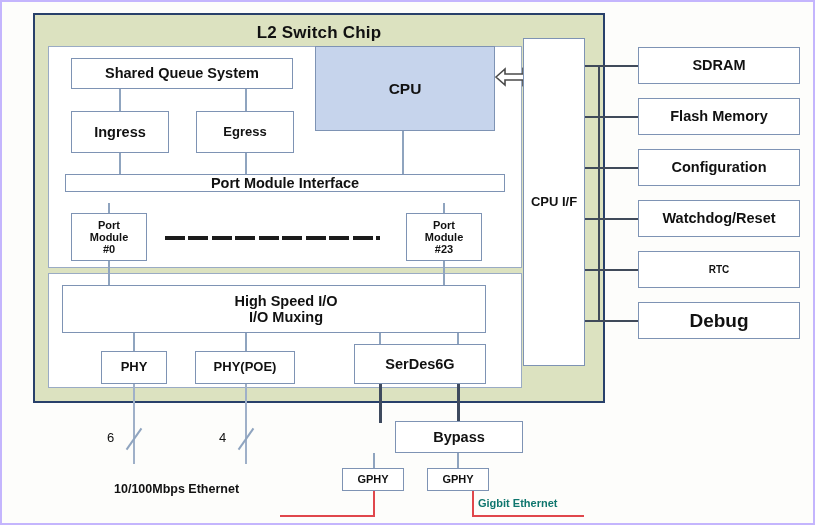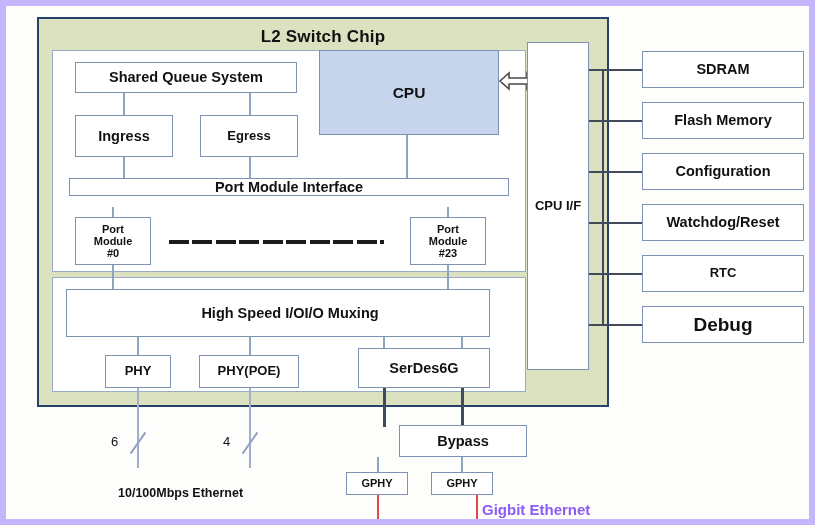--- a/index.html
+++ b/index.html
@@ -10,21 +10,21 @@
   }
   body {
     font-family: "Liberation Sans", sans-serif;
   }
   #canvas {
     position: relative;
     width: 815px;
     height: 525px;
     background: #fdfdfb;
     box-sizing: border-box;
-    border: 6px solid #c4b5fd;
+    border: 2px solid #c4b5fd;
     overflow: hidden;
   }
   
   .abs { position: absolute; box-sizing: border-box; }
 
   
   .chip {
     background: #dce2c0;
     border: 2px solid #28406a;
   }
@@ -91,22 +91,22 @@
     color: #111;
     white-space: nowrap;
   }
   .numlabel {
     font-weight: normal;
     font-size: 13px;
     color: #111;
   }
   .redlabel {
     font-weight: bold;
-    font-size: 15px;
-    color: #8b5cf6;
+    font-size: 11px;
+    color: #0f766e;
     white-space: nowrap;
   }
   
   .dblarrow { }
 </style>
 </head>
 <body>
 
 <div id="canvas">
 
@@ -166,41 +166,41 @@
     <polygon points="2,12 11,4 11,9 29,9 29,4 38,12 29,20 29,15 11,15 11,20" fill="#ffffff" stroke="#4a4a4a" stroke-width="1.6" stroke-linejoin="miter"></polygon>
   </svg>
 
   <div class="abs box" style="left:521px; top:36px; width:62px; height:328px; font-size:13px;">CPU I/F</div>
 
   <div class="abs panel" style="left:46px; top:271px; width:474px; height:115px;"></div>
 
   <div class="abs vline" style="left:106px; top:259px; height:24px;"></div>
   <div class="abs vline" style="left:441px; top:259px; height:24px;"></div>
 
-  <div class="abs box" style="left:60px; top:283px; width:424px; height:48px; font-size:14.5px; flex-direction:row;padding-left:24px;">
+  <div class="abs box" style="left:60px; top:283px; width:424px; height:48px; font-size:14.5px; flex-direction:column;padding-left:24px;">
     <span>High Speed I/O</span>
     <span>I/O Muxing</span>
   </div>
 
   <div class="abs vline" style="left:131px; top:331px; height:18px;"></div>
   <div class="abs vline" style="left:243px; top:331px; height:18px;"></div>
   <div class="abs vline" style="left:377px; top:331px; height:18px;"></div>
   <div class="abs vline" style="left:455px; top:331px; height:18px;"></div>
 
   <div class="abs box" style="left:99px; top:349px; width:66px; height:33px; font-size:13px;">PHY</div>
 
   <div class="abs box" style="left:193px; top:349px; width:100px; height:33px; font-size:13px;">PHY(POE)</div>
 
   <div class="abs box" style="left:352px; top:342px; width:132px; height:40px; font-size:14.5px;">SerDes6G</div>
 
   <div class="abs box" style="left:636px; top:45px; width:162px; height:37px; font-size:14.5px;">SDRAM</div>
   <div class="abs box" style="left:636px; top:147px; width:162px; height:37px; font-size:14.5px;">Configuration</div>
   <div class="abs box" style="left:636px; top:96px; width:162px; height:37px; font-size:14.5px;">Flash Memory</div>
   <div class="abs box" style="left:636px; top:198px; width:162px; height:37px; font-size:14.5px;">Watchdog/Reset</div>
-  <div class="abs box" style="left:636px; top:249px; width:162px; height:37px; font-size:13px;">RTC</div>
+  <div class="abs box" style="left:636px; top:249px; width:162px; height:37px; font-size:10px;">RTC</div>
   <div class="abs box" style="left:636px; top:300px; width:162px; height:37px; font-size:19px;">Debug</div>
 
   <div class="abs hline-dark" style="left:583px; top:63px; width:53px;"></div>
   <div class="abs hline-dark" style="left:583px; top:114px; width:53px;"></div>
   <div class="abs hline-dark" style="left:583px; top:165px; width:53px;"></div>
   <div class="abs hline-dark" style="left:583px; top:216px; width:53px;"></div>
   <div class="abs hline-dark" style="left:583px; top:267px; width:53px;"></div>
   <div class="abs hline-dark" style="left:583px; top:318px; width:53px;"></div>
 
   <div class="abs" style="left:596px; top:63px; width:2px; height:256px; background:#404a5a;"></div>

